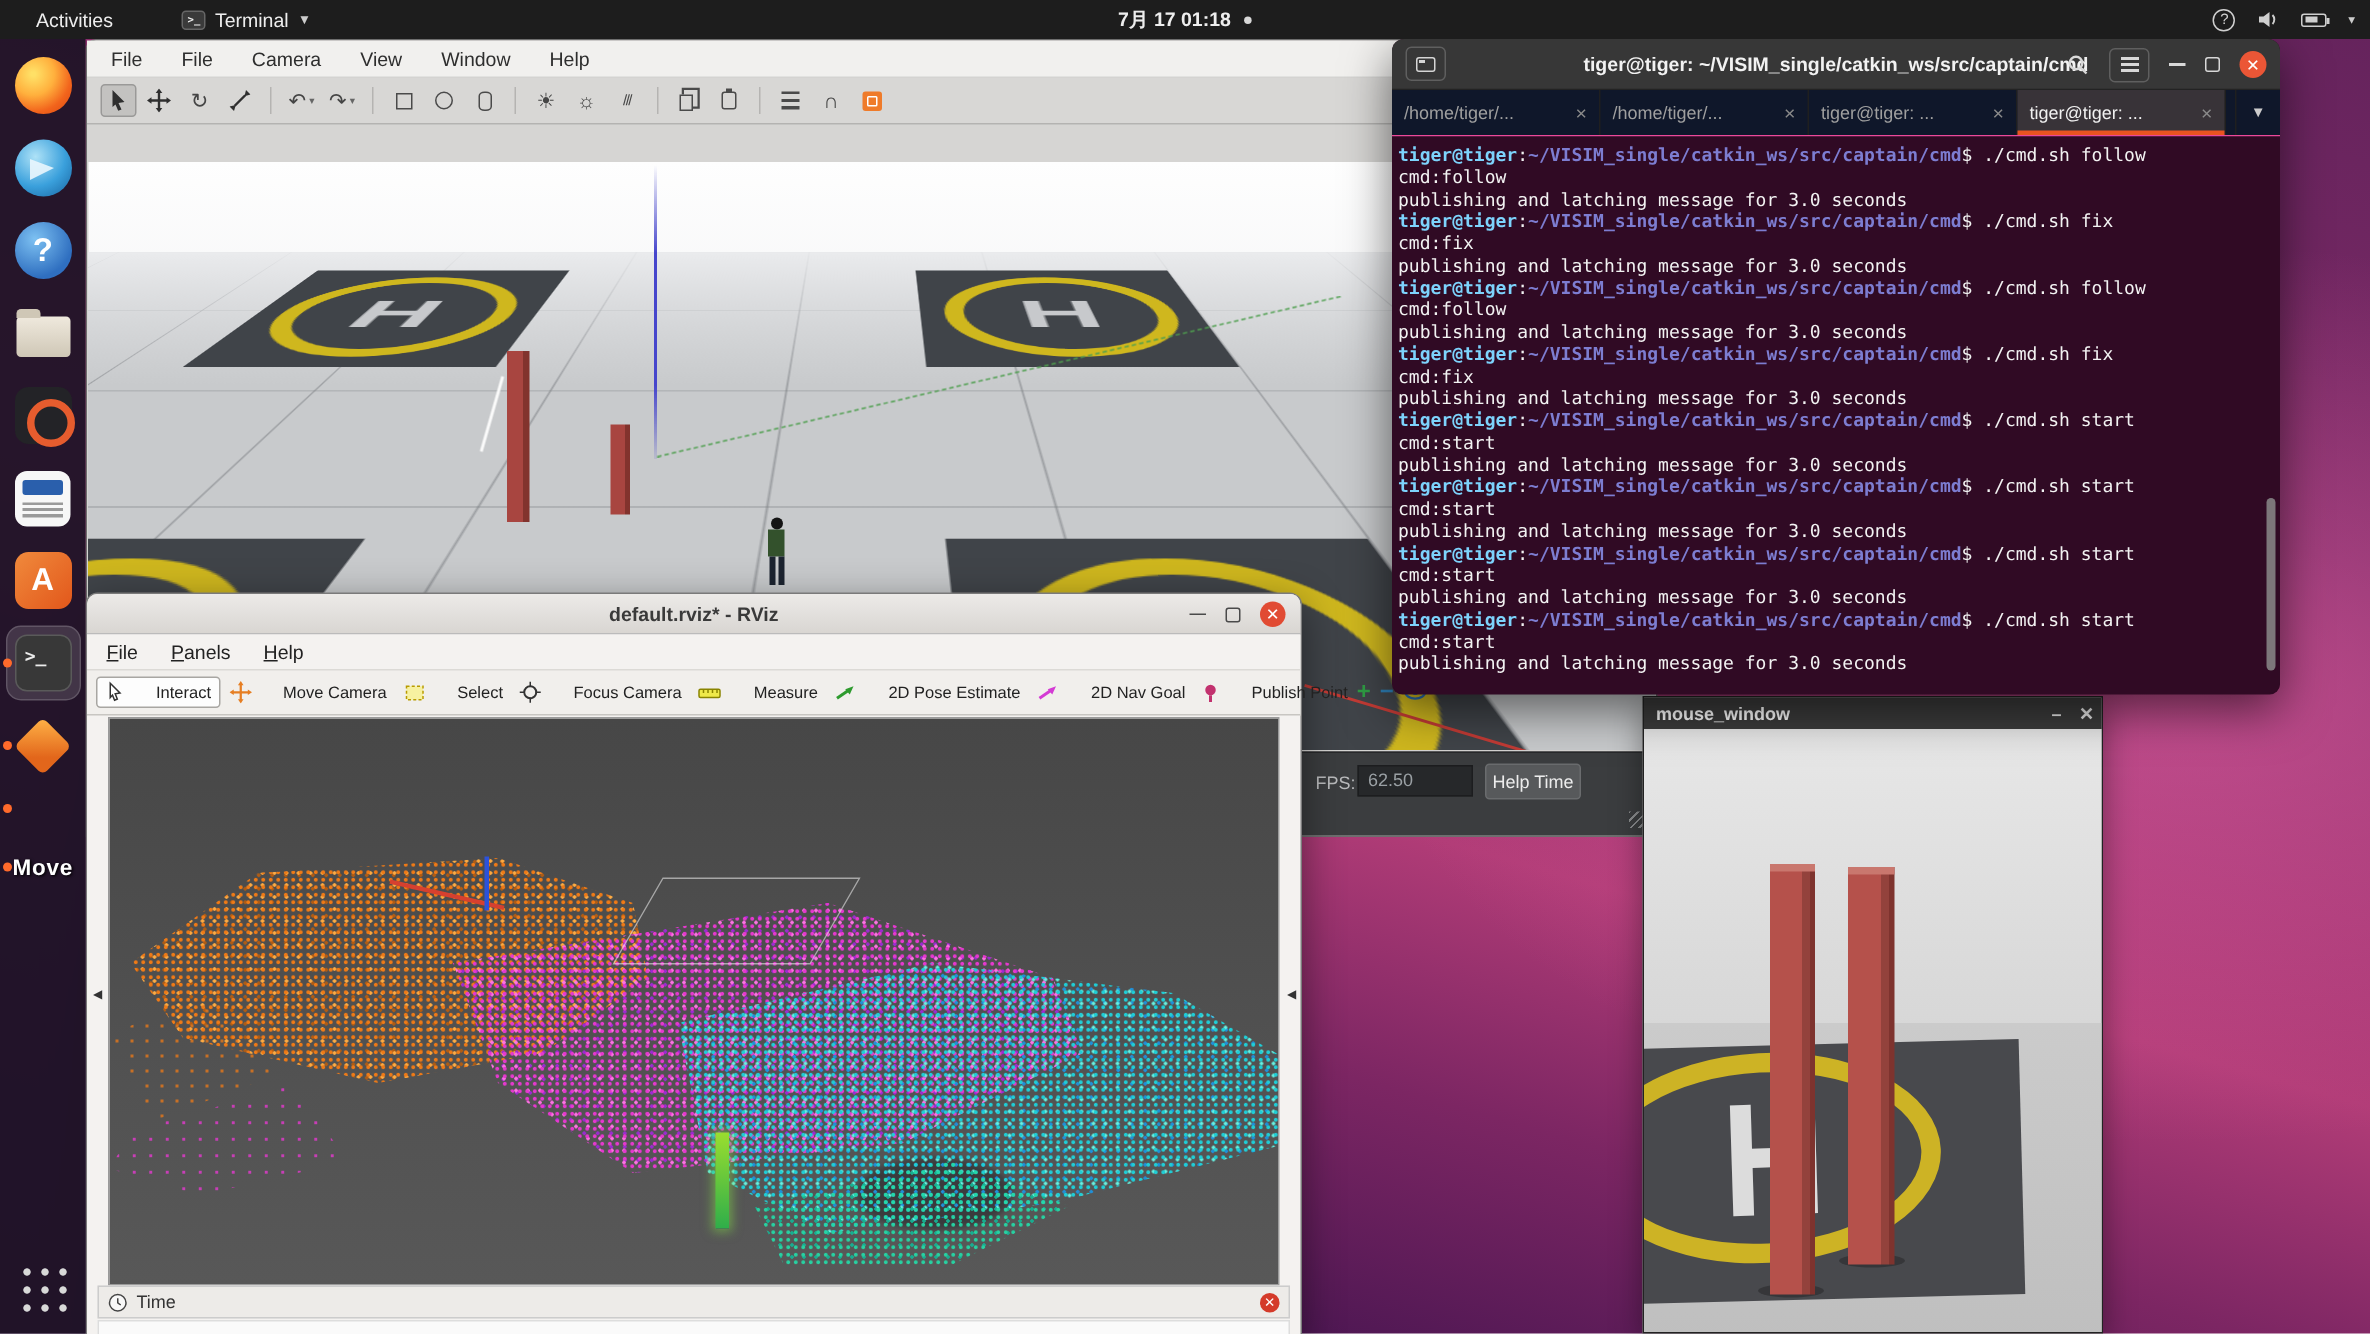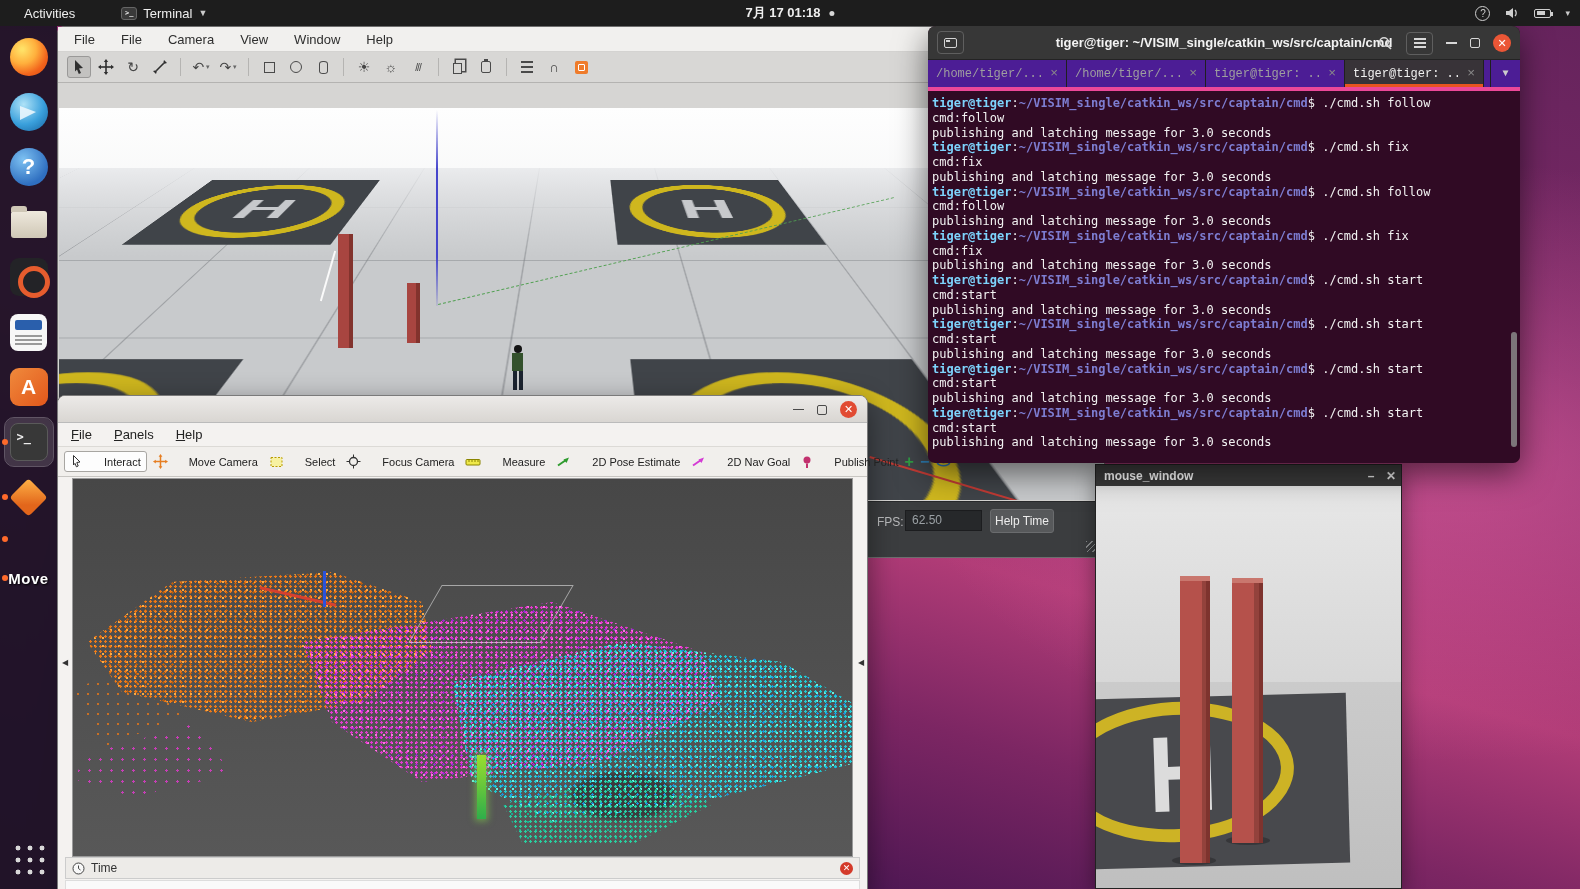--- a/index.html
+++ b/index.html
@@ -225,21 +225,21 @@
   .t-appglyph { width:13px; height:10px; border:1.5px solid #d5d5d5; border-radius:2px; position:relative; }
   .t-appglyph::after { content:""; position:absolute; left:1px; top:1px; width:4px; height:2px; background:#d5d5d5; }
   .term-controls { position:absolute; right:9px; top:0; height:34px; display:flex; align-items:center; gap:13px; }
   .t-burger { width:27px; height:23px; border:1px solid #5f5f5f; border-radius:4px; display:flex;
               flex-direction:column; align-items:center; justify-content:center; gap:2.5px; }
   .t-burger i { width:12px; height:1.5px; background:#d8d8d8; }
   .t-min { width:11px; height:1.5px; background:#d8d8d8; }
   .t-max { width:10px; height:10px; border:1.5px solid #d8d8d8; border-radius:2px; }
   .t-close { width:18px; height:18px; border-radius:50%; background:#eb5636; color:#fff; font-size:11px;
              display:flex; align-items:center; justify-content:center; }
-  .term-tabs { height:31px; background:#4c1d95; display:flex; border-bottom:4px solid #ec4899;font-family:Liberation Mono, monospace; }
+  .term-tabs { height:31px; background:#0f172a; display:flex; border-bottom:1px solid #ec4899; }
   .term-tab { width:139px; display:flex; align-items:center; padding:0 8px; color:#9f9f9f; font-size:12px;
               border-right:1px solid #1f1f1f; position:relative; }
   .term-tab .tab-label { flex:1; white-space:nowrap; overflow:hidden; }
   .term-tab .tab-close { color:#8a8a8a; margin-left:6px; font-size:13px; }
   .term-tab.active { background:#383338; color:#f0f0f0; }
   .term-tab.active::after { content:""; position:absolute; left:0; right:0; bottom:0; height:3px; background:#e95420; }
   .term-tabmenu { margin-left:auto; width:30px; display:flex; align-items:center; justify-content:center;
                   color:#ccc; border-left:1px solid #1f1f1f; font-size:10px; }
   .term-body { position:relative; height:371px; padding:5px 2px 0 4px; font-family:"DejaVu Sans Mono", monospace;
                font-size:12px; line-height:14.75px; color:#f2f2f2; overflow:hidden; background:#300a24;
@@ -452,20 +452,21 @@
   <div class="gz-bottompanel">
     <span class="gz-fps-label">FPS: </span>
     <div class="gz-fps-field">62.50</div>
     <button class="gz-reset">Help Time</button>
     <span class="gz-grip"></span>
   </div>
 </div>
 
 <div class="rviz">
   <div class="rv-title">
+    <span class="win-title-text">default.rviz* - RViz</span>
     <span class="rv-btns">
       <span class="rv-min"></span>
       <span class="rv-max"></span>
       <span class="rv-close">✕</span>
     </span>
   </div>
   <div class="rv-menubar">
     <span class="rv-menu-item">File</span>
     <span class="rv-menu-item">Panels</span>
     <span class="rv-menu-item">Help</span>

